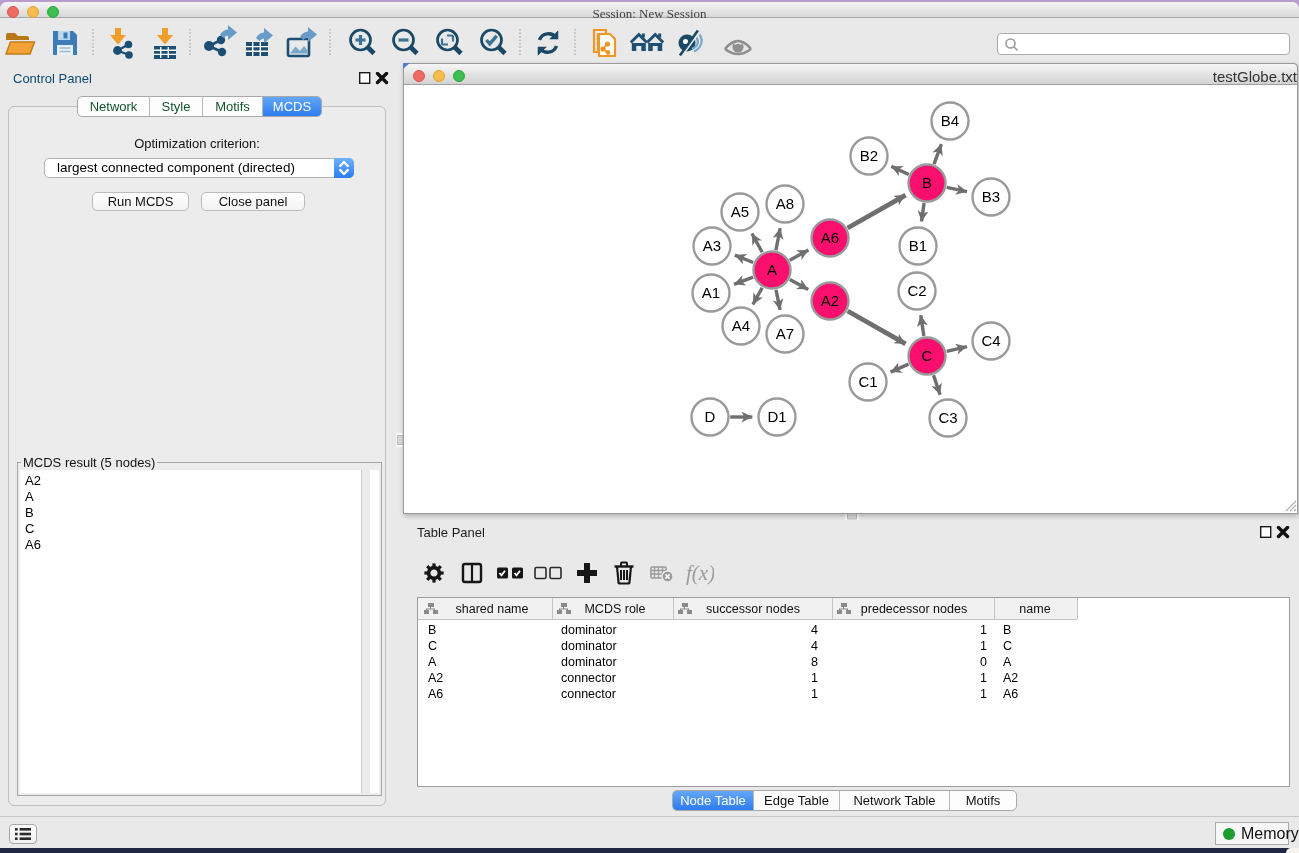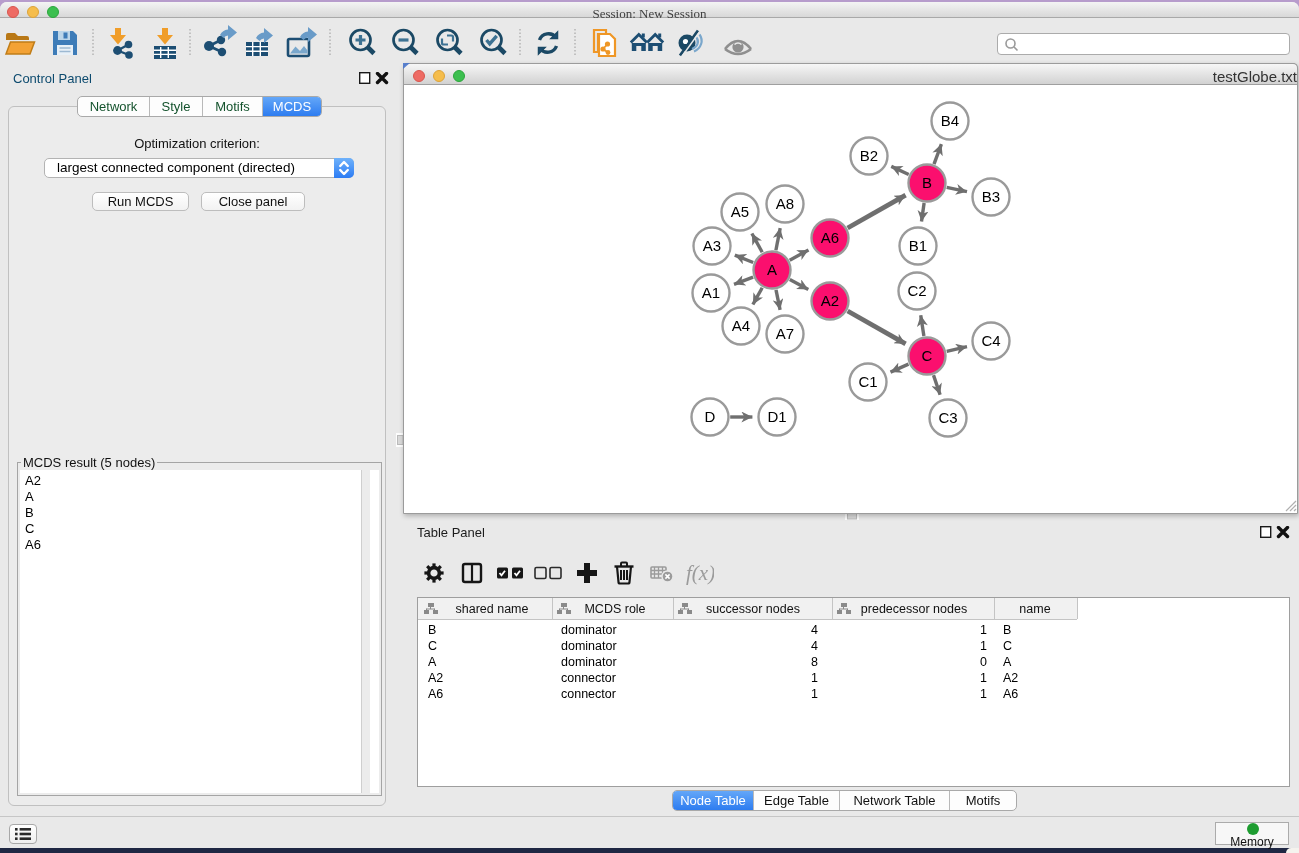--- a/index.html
+++ b/index.html
@@ -31,21 +31,21 @@
 #nw-titlebar { position:absolute; left:403px; top:63px; width:895px; height:22px; background:linear-gradient(#f6f6f6,#d2d2d2); border:1px solid #9b9b9b; border-bottom:1px solid #9f9f9f; border-radius:5px 5px 0 0; }
 #nw-titlebar .title { position:absolute; left:0; right:0; top:4px; text-align:right; font-size:15px; color:#333; }
 .tl2 { position:absolute; top:6px; width:12px; height:12px; border-radius:50%; }
 #graph { position:absolute; left:405px; top:86px; }
 #tp-title { position:absolute; left:417px; top:525px; font-size:13px; color:#1c1c1c; }
 #table-wrap { position:absolute; left:417px; top:597px; width:873px; height:190px; background:#fff; border:1px solid #9e9e9e; }
 #tbl-tabs { position:absolute; left:672px; top:790px; height:21px; display:flex; border:1px solid #a9a9a9; border-radius:5px; overflow:hidden; background:#fdfdfd; }
 #tbl-tabs .tab { font-size:13px; color:#111; text-align:center; line-height:19px; border-right:1px solid #b9b9b9; }
 #tbl-tabs .tab:last-child { border-right:none; }
 #tbl-tabs .sel { background:linear-gradient(#64a7f8,#2d7cf0); color:#fff; }
-#membtn { position:absolute; left:1215px; top:822px; width:74px; height:23px; background:#f7f7f7; border:1px solid #ababab; font-size:12px; color:#111; display:flex; align-items:center; white-space:nowrap;flex-direction:column; }
+#membtn { position:absolute; left:1215px; top:822px; width:74px; height:23px; background:#f7f7f7; border:1px solid #ababab; font-size:16px; color:#111; display:flex; align-items:center; white-space:nowrap; }
 #membtn .dot { width:12px; height:12px; border-radius:50%; background:#1d9c30; margin:0 6px 0 7px; flex:none; }
 #listbtn { position:absolute; left:9px; top:824px; width:28px; height:20px; background:linear-gradient(#ffffff,#efefef); border:1px solid #a8a8a8; border-radius:4px; }
 </style></head>
 <body>
 <div id="app"></div>
 <div id="titlebar">
   <div class="tl" style="left:7px;background:#ee6b64;border:1px solid #d8564e;"></div>
   <div class="tl" style="left:27px;background:#f5bd4c;border:1px solid #dda338;"></div>
   <div class="tl" style="left:47px;background:#3cbf4f;border:1px solid #2ba63c;"></div>
   <div class="title">Session: New Session</div>

